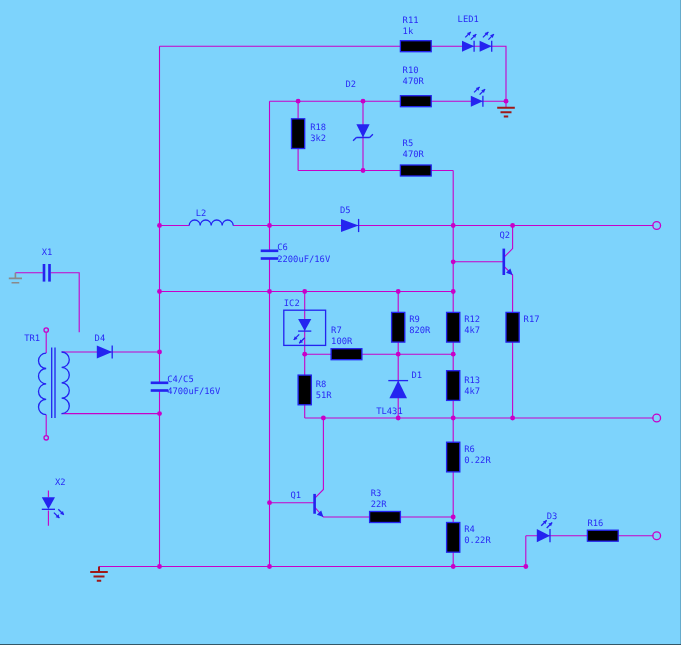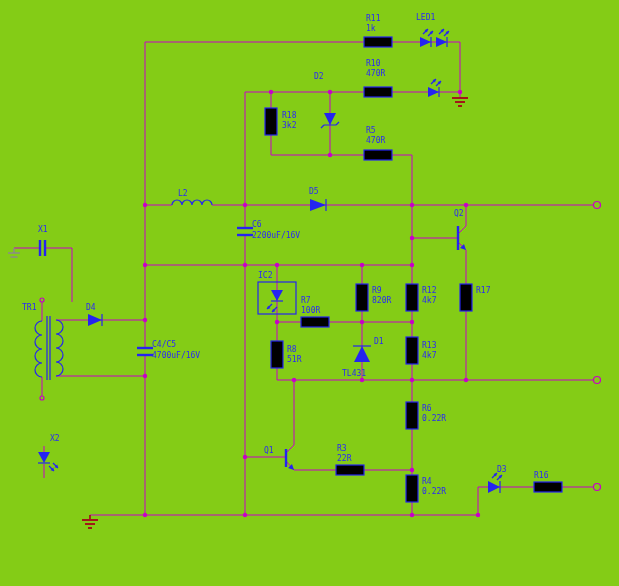--- a/index.html
+++ b/index.html
@@ -1,16 +1,16 @@
 <!DOCTYPE html>
 <html><head>
 <meta charset="utf-8">
 <style>
   html,body{margin:0;padding:0;background:#000;}
-  .stage{position:relative;width:619px;height:586px;background:#84cc16;overflow:hidden;}
+  .stage{position:relative;width:619px;height:586px;background:#7dd3fc;overflow:hidden;}
   svg{display:block;}
   .w{stroke:#c800c8;stroke-width:1;fill:none;}
   .c{stroke:#2424f0;stroke-width:1.2;fill:none;}
   .cf{fill:#2424f0;stroke:none;}
   .cb{fill:#000;stroke:#2424f0;stroke-width:1.2;}
   .bar{stroke:#2424f0;stroke-width:2.4;fill:none;}
   .t{font-family:"DejaVu Sans Mono","Liberation Mono",monospace;font-size:8px;fill:#2a2af5;}
   .dot{fill:#c800c8;}
   .term{stroke:#c800c8;stroke-width:1.2;fill:none;}
   .g1{stroke:#a01818;stroke-width:1.8;fill:none;}

